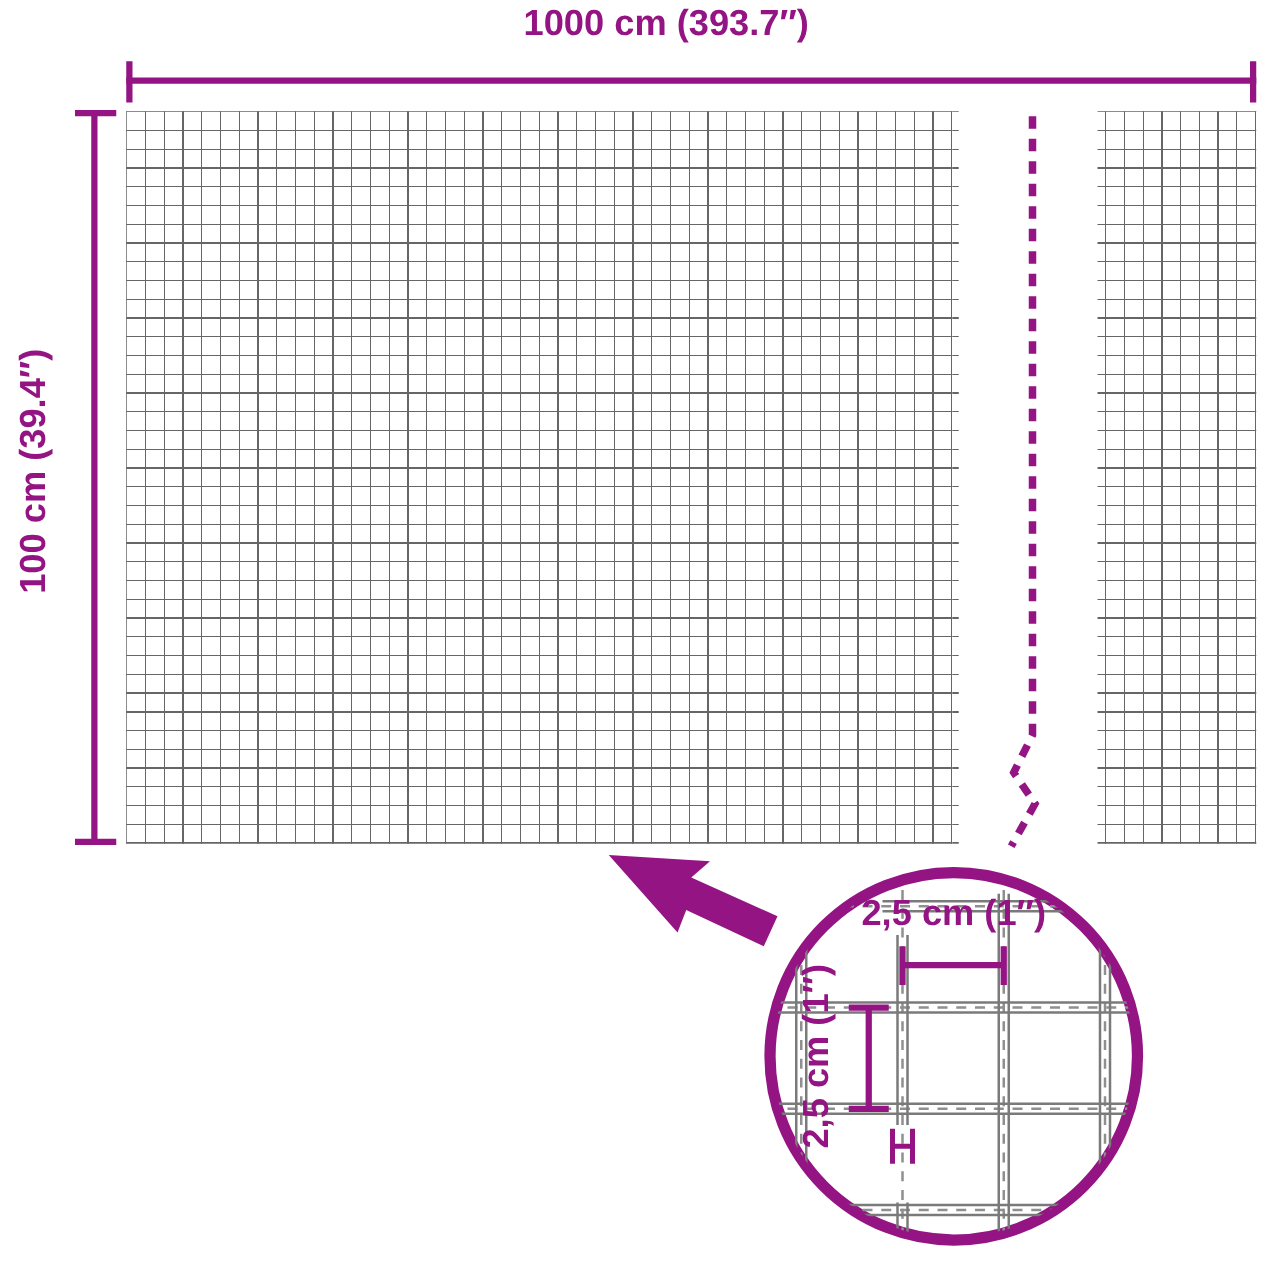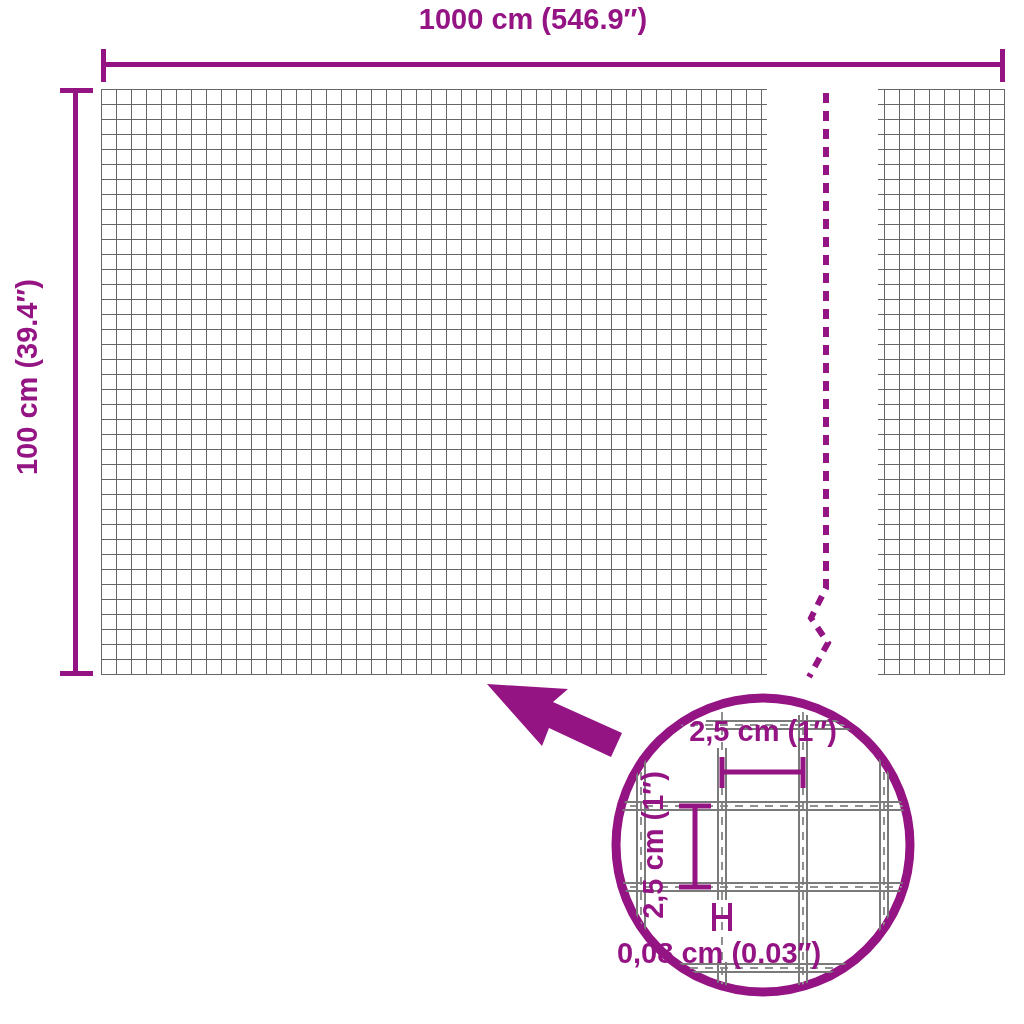--- a/index.html
+++ b/index.html
@@ -33,21 +33,21 @@
 <div class="canvas">
 
   <div class="grid" style="left:101px; top:89px; width:661px; height:586px;"></div>
   <div class="hstub" style="left:762px; top:89px; width:5px; height:586px;"></div>
   <div class="hstub" style="left:878px; top:89px; width:6px; height:586px;"></div>
   <div class="grid" style="left:884px; top:89px; width:121px; height:586px;"></div>
 
   <div class="dim h" style="left:101px; top:62px; width:904px;"></div>
   <div class="dim v" style="left:101px; top:49px; height:33px;"></div>
   <div class="dim v" style="left:1000px; top:49px; height:33px;"></div>
-  <div class="label" style="left:333px; top:0px; width:400px;">1000 cm (546.9″)</div>
+  <div class="label" style="left:333px; top:0px; width:400px;">1000 cm (393.7″)</div>
 
   <div class="dim v" style="left:73px; top:90px; height:585px;"></div>
   <div class="dim h" style="left:60px; top:88px; width:33px;"></div>
   <div class="dim h" style="left:60px; top:671px; width:33px;"></div>
   <div class="label rot" style="left:-173px; top:358px; width:400px;">100 cm (39.4″)</div>
 
   <svg class="overlay" width="1024" height="1024" viewBox="0 0 1024 1024">
     <defs>
       <clipPath id="magClip">
           <circle cx="763" cy="845" r="145"></circle>
@@ -103,15 +103,14 @@
     </g>
     <g stroke="#941484" stroke-width="4">
       <line x1="714" y1="903" x2="714" y2="931"></line>
       <line x1="730" y1="903" x2="730" y2="931"></line>
       <line x1="712" y1="917" x2="732" y2="917"></line>
     </g>
   </svg>
 
   <div class="label" style="left:613px; top:712px; width:300px;">2,5 cm (1″)</div>
   <div class="label rot" style="left:503px; top:826px; width:300px;">2,5 cm (1″)</div>
-  <div class="label" style="left:544px; top:934px; width:350px;">0,08 cm (0.03″)</div>
 
 </div>
 
 </body></html>

